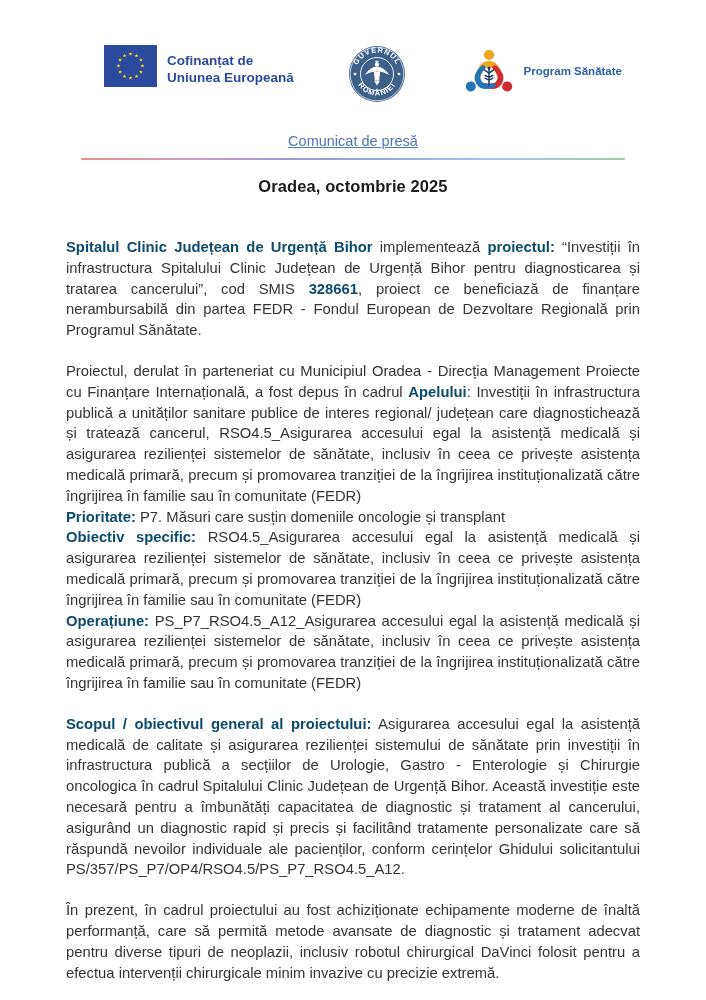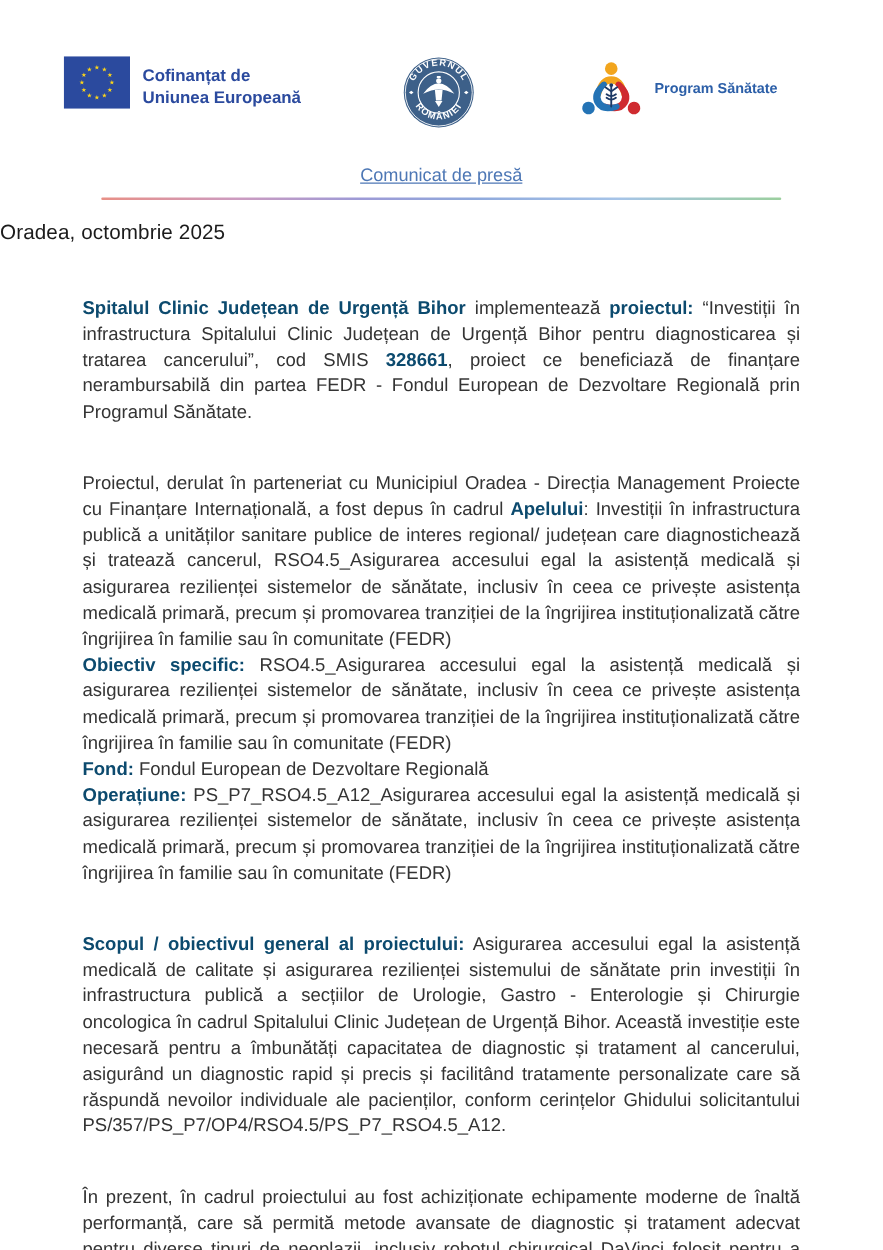--- a/index.html
+++ b/index.html
@@ -11,21 +11,21 @@
     background: #ffffff;
     overflow: hidden;
     font-family: "Liberation Sans", sans-serif;
     color: #343434;
   }
   
   .header {
     display: flex;
     justify-content: space-between;
     align-items: flex-start;
-    padding: 45px 84px 0 51px;
+    padding: 45px 84px 0 104px;
   }
   .eu-logo { display: flex; gap: 10px; }
   .eu-text {
     margin-top: 7px;
     font-size: 13.5px;
     font-weight: bold;
     line-height: 17px;
     color: #2b4a9e;
   }
   .gov-seal { margin-top: 0px; }
@@ -48,34 +48,35 @@
     width: 544px;
     height: 2px;
     margin: 9px auto 0 auto;
     border-radius: 1px;
     background: linear-gradient(90deg,
       #e88f86 0%, #cc9bc0 20%, #9d9ad6 38%,
       #8fa9dc 55%, #a6c4e8 76%, #9bcf9e 100%);
   }
   .dateline {
     margin-top: 17px;
+    text-align: center;
     font-size: 16.5px;
-    font-weight: normal;
+    font-weight: bold;
     color: #1b1b1b;
     letter-spacing: 0.1px;
   }
   
   .doc-body {
     margin: 41px 66px 0 66px;
     font-size: 14.8px;
     line-height: 20.8px;
     text-align: justify;
   }
   .doc-body p { margin: 0; }
-  .doc-body .block + .block { margin-top: 36px; }
+  .doc-body .block + .block { margin-top: 20px; }
   .doc-body .b { font-weight: bold; color: #0c4a6e; }
 </style>
 </head>
 <body>
 
 <div class="page">
 
   <div class="header">
 
     <div class="eu-logo">
@@ -163,22 +164,22 @@
   <div class="divider"></div>
 
   <div class="dateline">Oradea, octombrie 2025</div>
 
   <div class="doc-body">
       <div class="block">
         <p><span class="b">Spitalul Clinic Județean de Urgență Bihor</span><span> implementează </span><span class="b">proiectul:</span><span> “Investiții în infrastructura Spitalului Clinic Județean de Urgență Bihor pentru diagnosticarea și tratarea cancerului”, cod SMIS </span><span class="b">328661</span><span>, proiect ce beneficiază de finanțare nerambursabilă din partea FEDR - Fondul European de Dezvoltare Regională prin Programul Sănătate.</span></p>
       </div>
       <div class="block">
         <p><span>Proiectul, derulat în parteneriat cu Municipiul Oradea - Direcția Management Proiecte cu Finanțare Internațională, a fost depus în cadrul </span><span class="b">Apelului</span><span>: Investiții în infrastructura publică a unităților sanitare publice de interes regional/ județean care diagnostichează și tratează cancerul, RSO4.5_Asigurarea accesului egal la asistență medicală și asigurarea rezilienței sistemelor de sănătate, inclusiv în ceea ce privește asistența medicală primară, precum și promovarea tranziției de la îngrijirea instituționalizată către îngrijirea în familie sau în comunitate (FEDR)</span></p>
+        <p><span class="b">Prioritate:</span><span> P7. Măsuri care susțin domeniile oncologie și transplant</span></p>
         <p><span class="b">Obiectiv specific:</span><span> RSO4.5_Asigurarea accesului egal la asistență medicală și asigurarea rezilienței sistemelor de sănătate, inclusiv în ceea ce privește asistența medicală primară, precum și promovarea tranziției de la îngrijirea instituționalizată către îngrijirea în familie sau în comunitate (FEDR)</span></p>
-        <p><span class="b">Fond:</span><span> Fondul European de Dezvoltare Regională</span></p>
         <p><span class="b">Operațiune:</span><span> PS_P7_RSO4.5_A12_Asigurarea accesului egal la asistență medicală și asigurarea rezilienței sistemelor de sănătate, inclusiv în ceea ce privește asistența medicală primară, precum și promovarea tranziției de la îngrijirea instituționalizată către îngrijirea în familie sau în comunitate (FEDR)</span></p>
       </div>
       <div class="block">
         <p><span class="b">Scopul / obiectivul general al proiectului:</span><span> Asigurarea accesului egal la asistență medicală de calitate și asigurarea rezilienței sistemului de sănătate prin investiții în infrastructura publică a secțiilor de Urologie, Gastro - Enterologie și Chirurgie oncologica în cadrul Spitalului Clinic Județean de Urgență Bihor. Această investiție este necesară pentru a îmbunătăți capacitatea de diagnostic și tratament al cancerului, asigurând un diagnostic rapid și precis și facilitând tratamente personalizate care să răspundă nevoilor individuale ale pacienților, conform cerințelor Ghidului solicitantului PS/357/PS_P7/OP4/RSO4.5/PS_P7_RSO4.5_A12.</span></p>
       </div>
       <div class="block">
         <p><span>În prezent, în cadrul proiectului au fost achiziționate echipamente moderne de înaltă performanță, care să permită metode avansate de diagnostic și tratament adecvat pentru diverse tipuri de neoplazii, inclusiv robotul chirurgical DaVinci folosit pentru a efectua intervenții chirurgicale minim invazive cu precizie extremă.</span></p>
       </div>
     </div>
 

